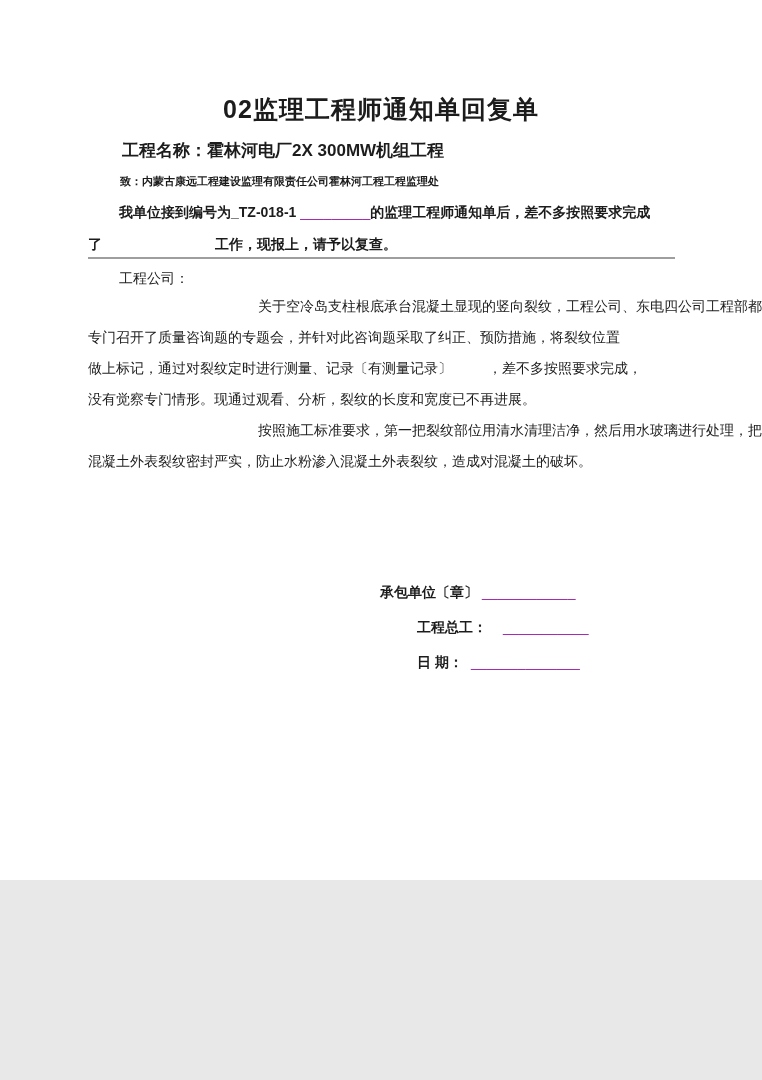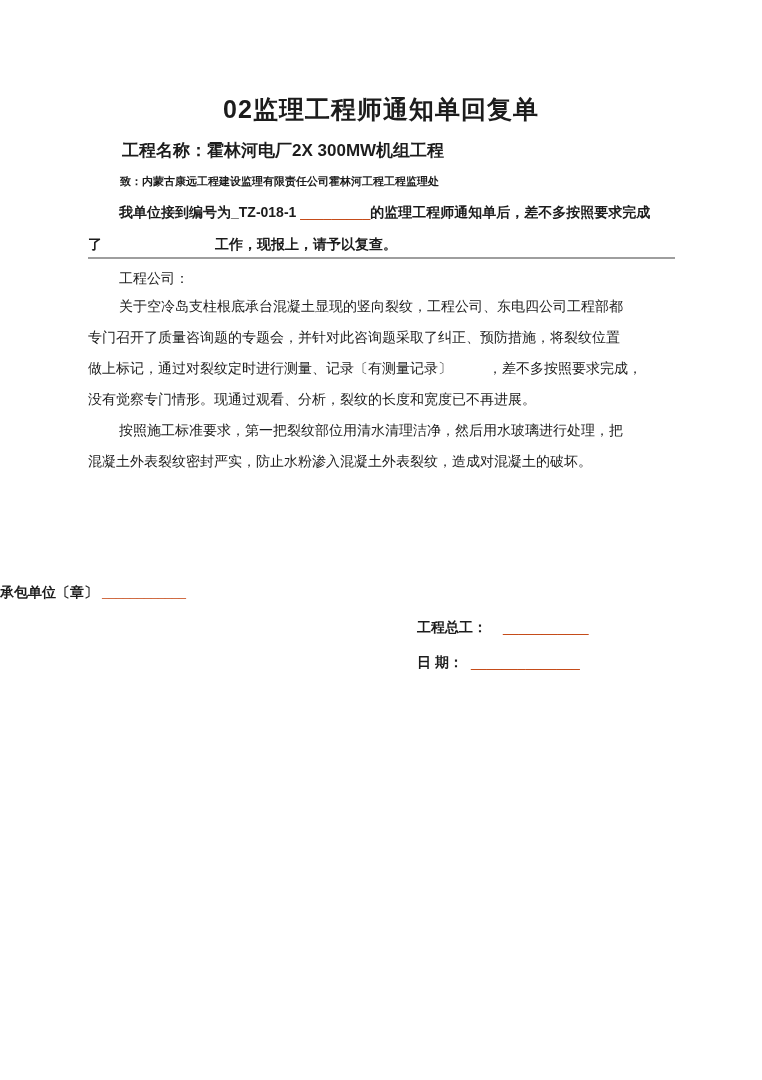--- a/index.html
+++ b/index.html
@@ -1,18 +1,18 @@
 <!DOCTYPE html>
 <html><head>
 <meta charset="utf-8">
 <style>
   html,body{margin:0;padding:0;background:#e8e8e8;}
   .page{
     position:relative;
-    width:762px;height:1080px;
+    width:762px;height:880px;
     margin:0 auto;
     background:#ffffff;
     font-family:"Liberation Sans","DejaVu Sans",sans-serif;
     color:#1c1c1c;
     overflow:hidden;
     box-sizing:border-box;
   }
   .title{
     margin:94px 0 0 0;
     font-size:25px;line-height:30px;
@@ -50,30 +50,30 @@
   .detail-label{
     margin:8px 0 0 119px;
     font-size:14px;line-height:22px;font-weight:normal;
     white-space:pre;
   }
   .body-line{
     margin:0 0 0 88px;
     font-size:14px;line-height:31px;font-weight:normal;
     white-space:pre;
   }
-  .body-line.indent{margin-left:119px;}
+  .body-line.indent{margin-left:66px;text-align:right;}
   .body-line.first{margin-top:2px;}
-  .blank{color:#c2410c;font-weight:normal;}
+  .blank{color:#a21caf;font-weight:normal;}
   .notice-no{font-weight:bold;margin-top:12px;}
   .signoff{margin-top:98px;}
   .sign-line{
     font-size:14px;line-height:35px;font-weight:bold;
     white-space:pre;
   }
-  .sign-line.unit{font-family:Liberation Serif, serif;}
+  .sign-line.unit{margin-left:380px;}
   .sign-line.chief{margin-left:417px;}
   .sign-line.date{margin-left:417px;}
   .sign-line .blank{margin-left:4px;}
   .sign-line.chief .blank{margin-left:16px;}
   .sign-line.date .blank{margin-left:8px;}
 </style>
 </head>
 <body>
 
 <div class="page">

